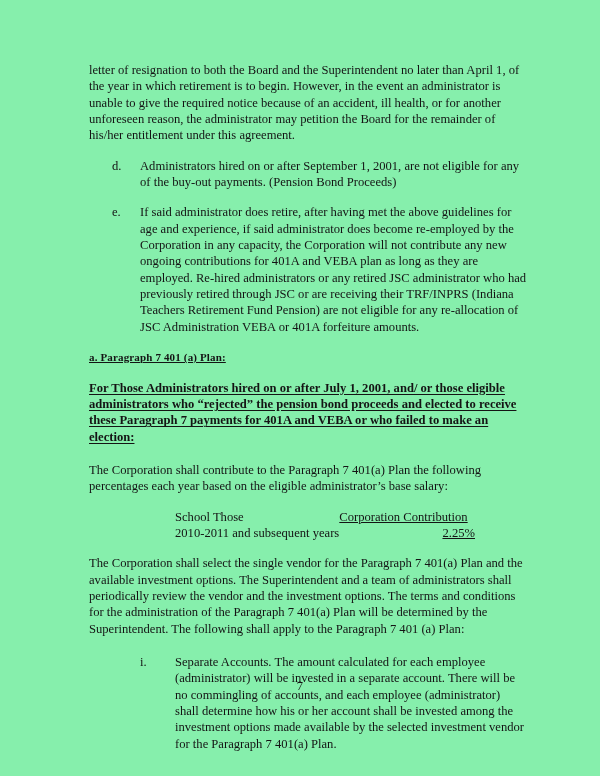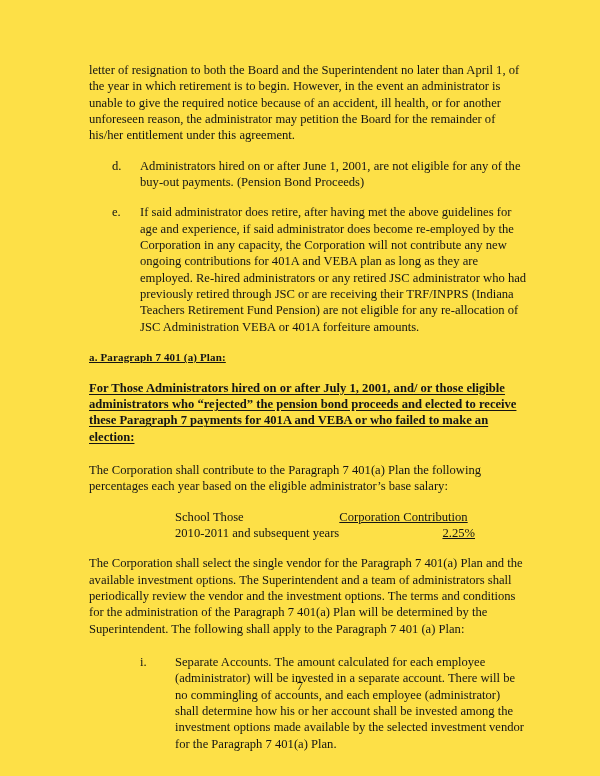--- a/index.html
+++ b/index.html
@@ -17,21 +17,21 @@
     color: #141414;
     -webkit-font-smoothing: antialiased;
   }
 
   .page {
     position: absolute;
     left: 0;
     top: 0;
     width: 600px;
     height: 776px;
-    background: #fde047;
+    background: #86efac;
   }
 
   
   .content {
     position: absolute;
     left: 89px;
     top: 62px;
     width: 438px;
   }
 
@@ -129,21 +129,21 @@
 <div class="page">
 
   <div class="content">
 
     <p>letter of resignation to both the Board and the Superintendent no later than April 1, of the year in which retirement is to begin.  However, in the event an administrator is unable to give the required notice because of an accident, ill health, or for another unforeseen reason, the administrator may petition the Board for the remainder of his/her entitlement under this agreement.</p>
 
     <div class="spacer-md"></div>
 
     <div class="item lettered">
       <span class="marker">d.</span>
-      <span class="body">Administrators hired on or after June 1, 2001, are not eligible for any of the buy-out payments. (Pension Bond Proceeds)</span>
+      <span class="body">Administrators hired on or after September 1, 2001, are not eligible for any of the buy-out payments. (Pension Bond Proceeds)</span>
     </div>
 
     <div class="spacer-md"></div>
 
     <div class="item lettered">
       <span class="marker">e.</span>
       <span class="body">If said administrator does retire, after having met the above guidelines for age and experience, if said administrator does become re-employed by the Corporation in any capacity, the Corporation will not contribute any new ongoing contributions for 401A and VEBA plan as long as they are employed.  Re-hired administrators or any retired JSC administrator who had previously retired through JSC or are receiving their TRF/INPRS (Indiana Teachers Retirement Fund Pension) are not eligible for any re-allocation of JSC Administration VEBA or 401A forfeiture amounts.</span>
     </div>
 
     <div class="spacer-md"></div>

